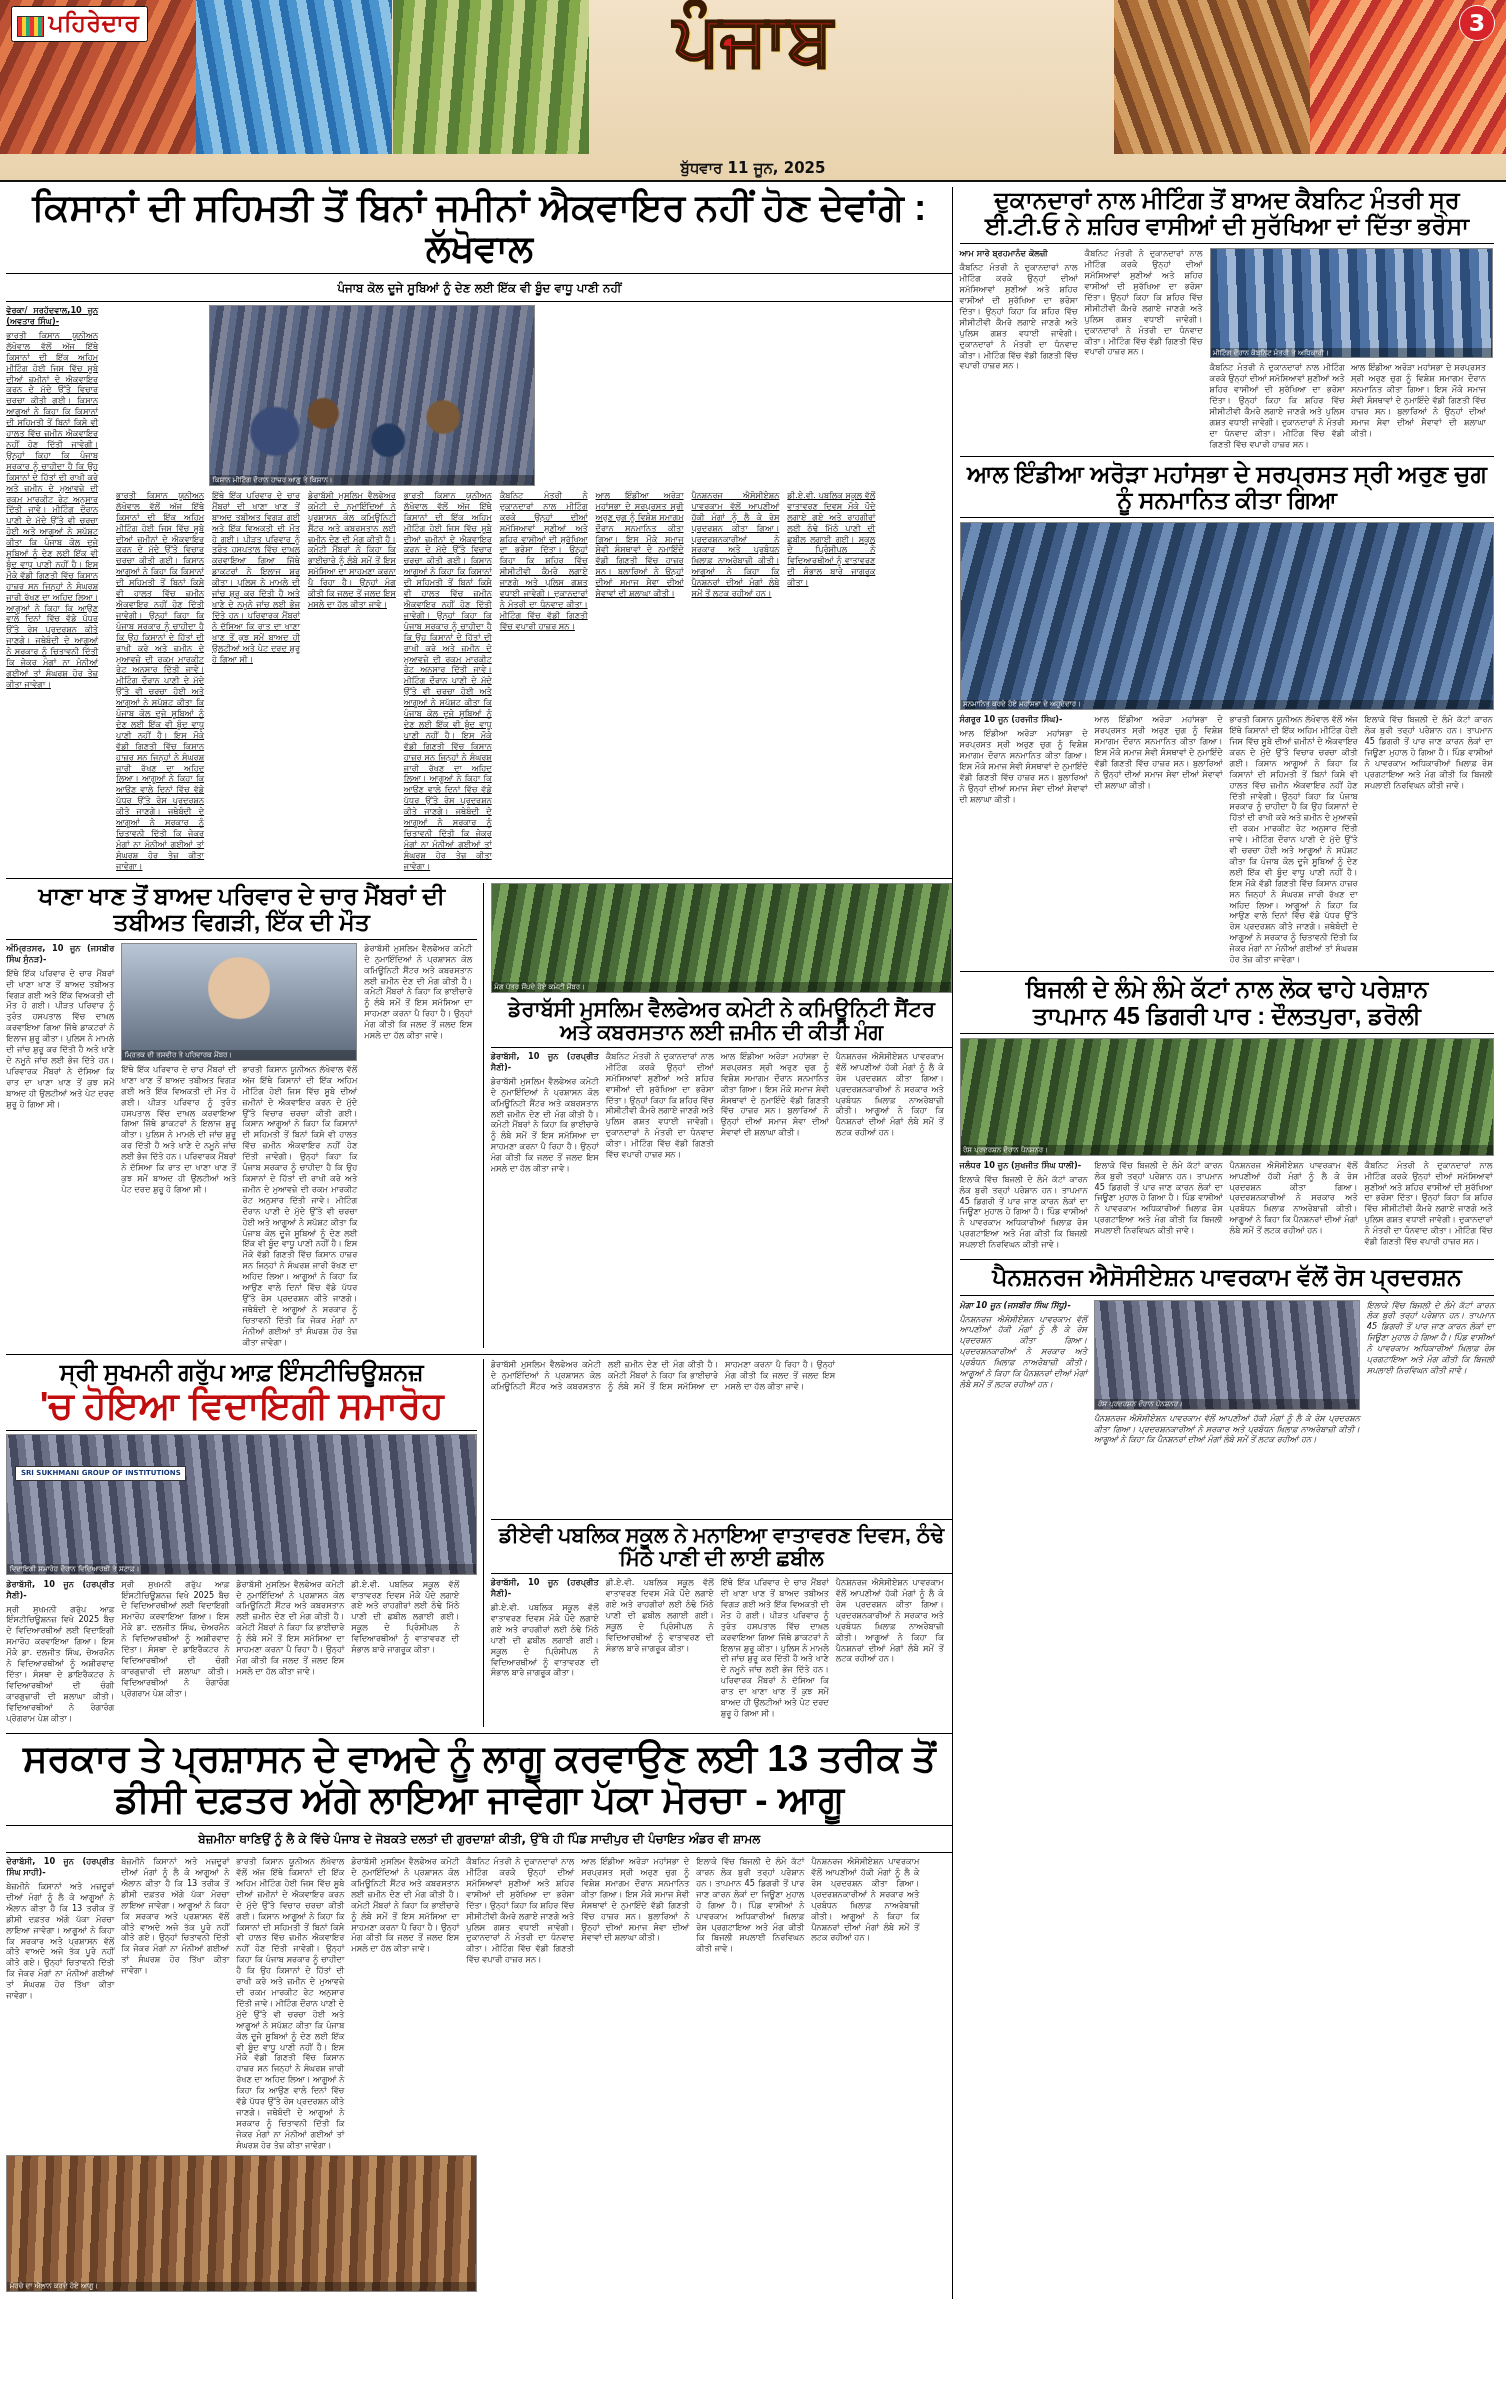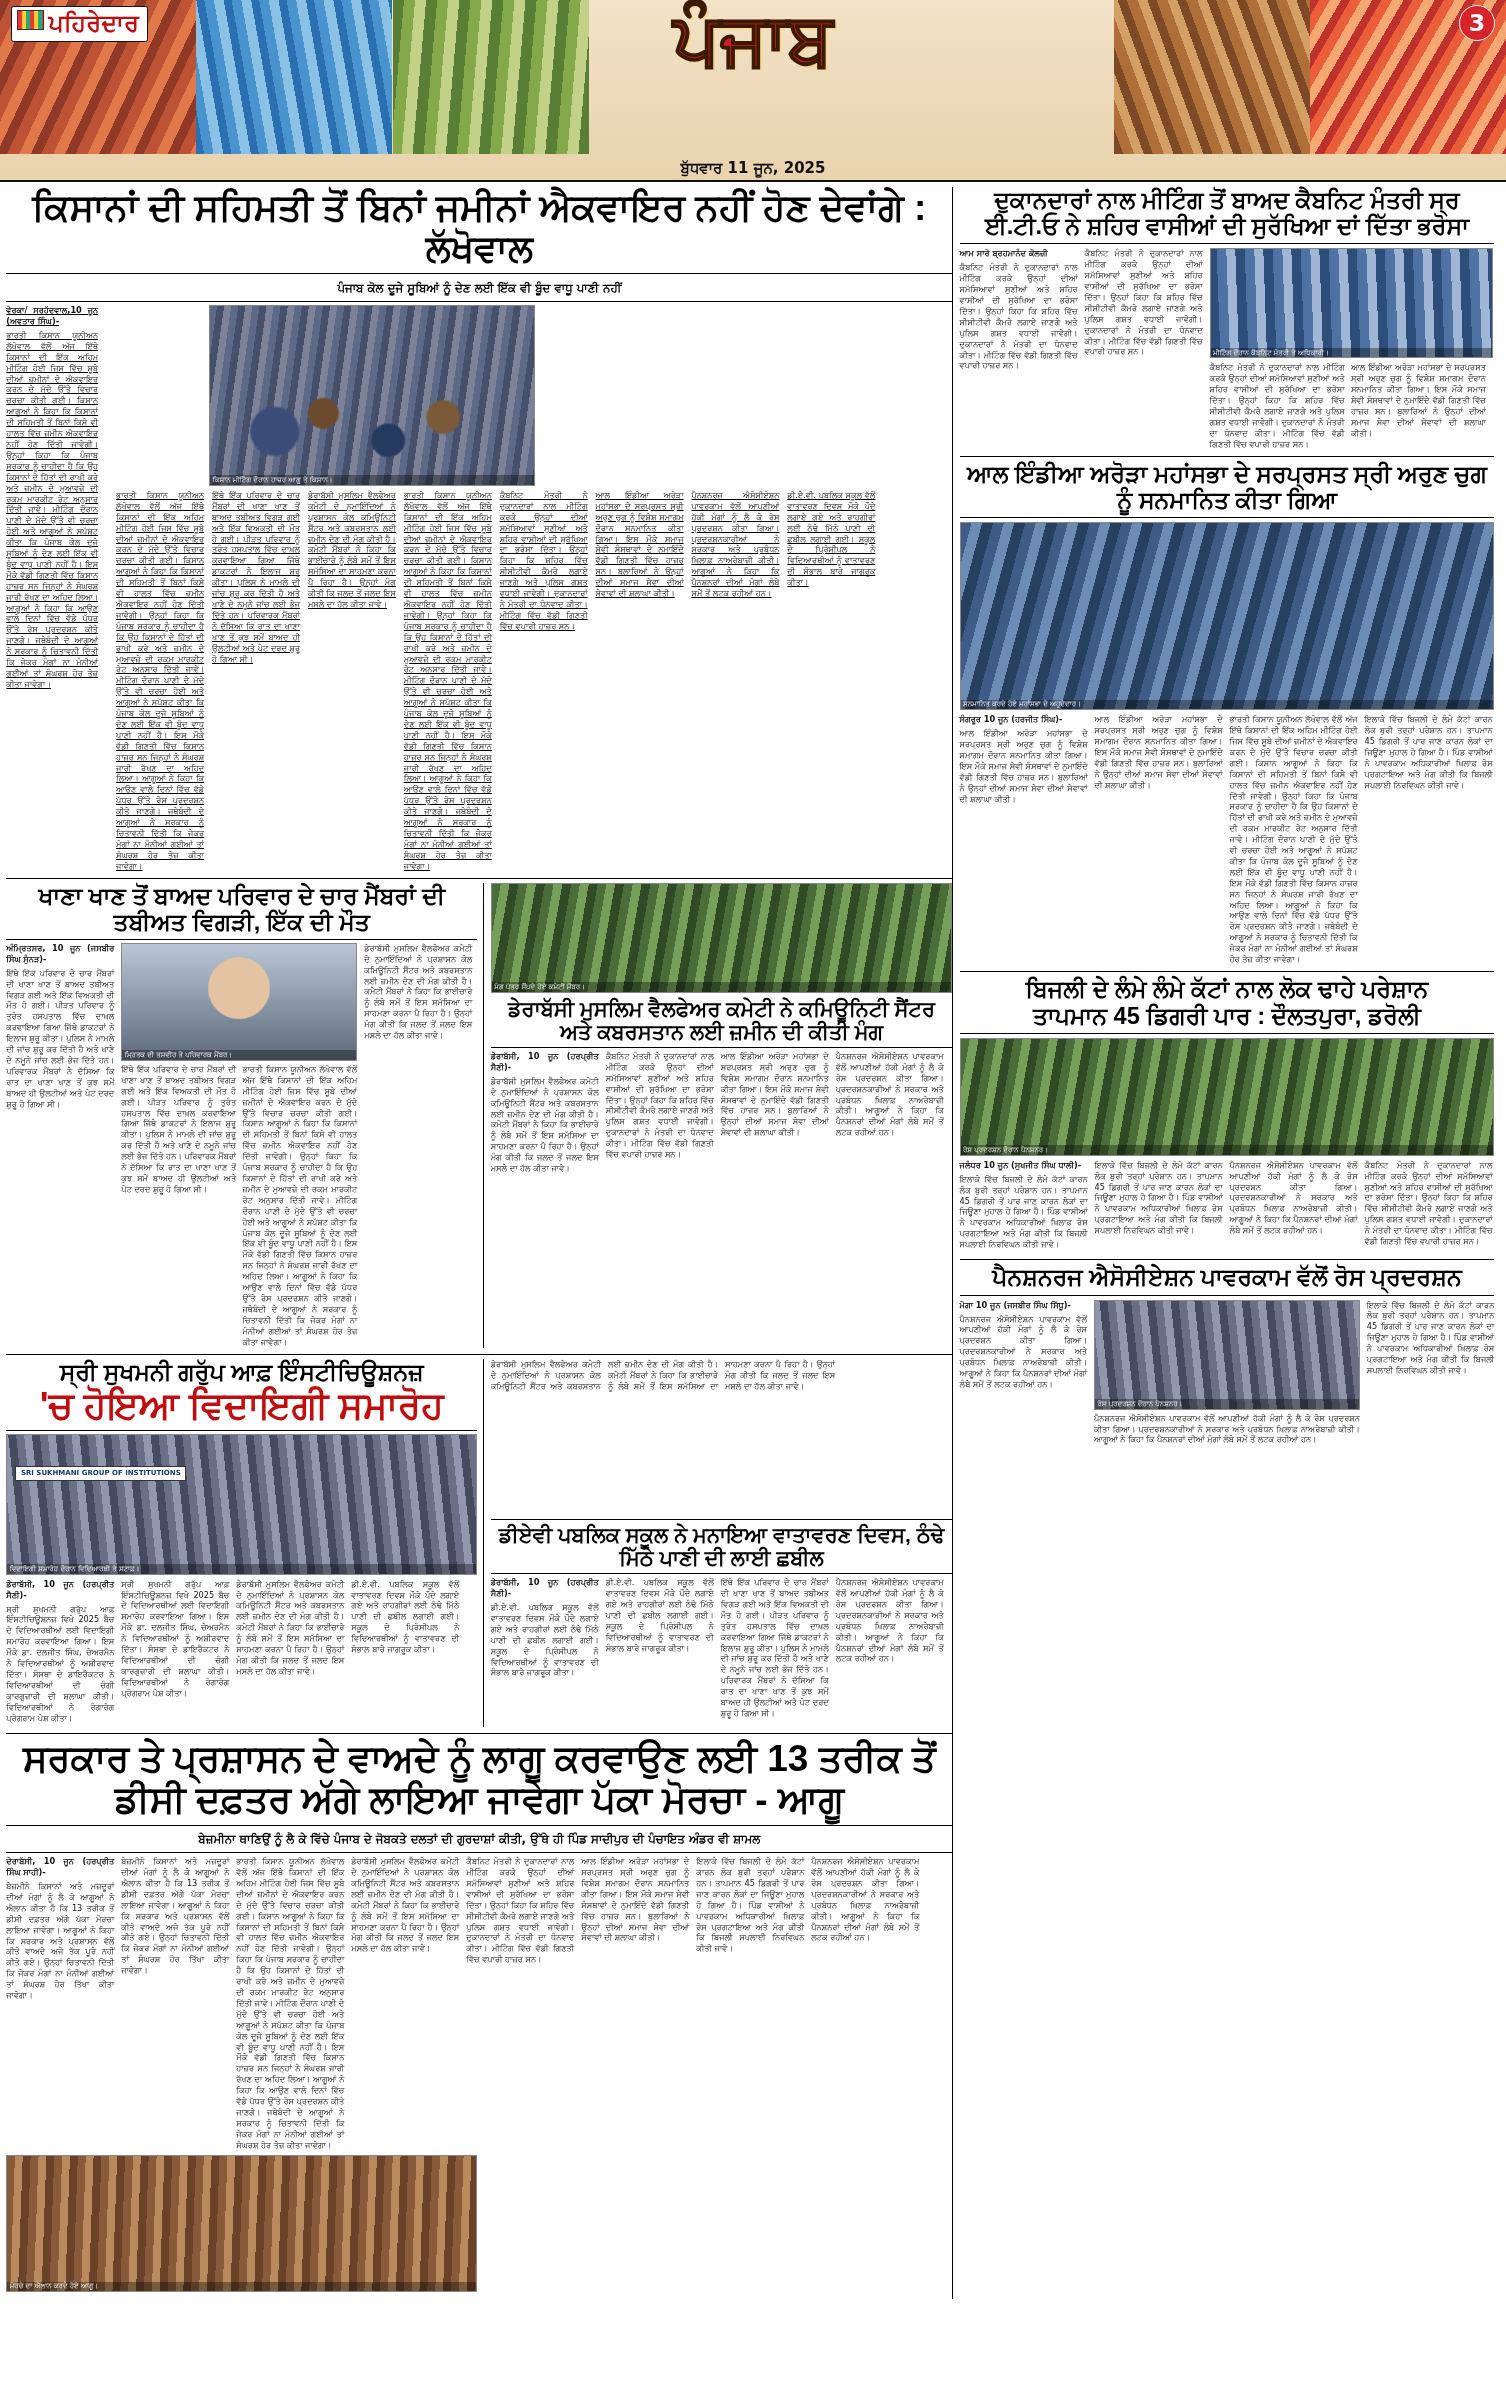--- a/index.html
+++ b/index.html
@@ -37,21 +37,21 @@
      linear-gradient(180deg,#b9c98c,#5e7a38); }
   .mh-p4 { right:196px; width:196px; background:
      repeating-linear-gradient(70deg,#7a4a2a 0 8.6px,#a9703f 8.6px 19px,#d0a06a 19px 28px),
      linear-gradient(180deg,#c79a63,#6d4526); }
   .mh-p5 { right:0; width:196px; background:
      repeating-linear-gradient(120deg,#b5342f 0 7.9px,#e0613f 7.9px 17.3px,#f0a978 17.3px 27px),
      linear-gradient(180deg,#e08a62,#9a2f26); }
 
   .mh-logo-left {
     position:absolute; left:11px; top:6.3px;
-    display:flex; align-items:flex-start; gap:4.7px;
+    display:flex; align-items:flex-end; gap:4.7px;
     background:#fff; border:1.6px solid #111; border-radius:2.4px;
     padding:2.4px 7.9px 3.9px 4.7px;
   }
   .mh-logo-left .flag {
     width:27px;height:20.4px;
     background:
       repeating-linear-gradient(90deg,#e33 0 3.9px,#fc3 3.9px 7.9px,#2a7 7.9px 11.8px);
     border:0.8px solid #333;
   }
   .mh-logo-left .name {
@@ -381,21 +381,21 @@
             <div class="ptxt" style="width:128px;">ਪੈਨਸ਼ਨਰਜ ਐਸੋਸੀਏਸ਼ਨ ਪਾਵਰਕਾਮ ਵੱਲੋਂ ਆਪਣੀਆਂ ਹੱਕੀ ਮੰਗਾਂ ਨੂੰ ਲੈ ਕੇ ਰੋਸ ਪ੍ਰਦਰਸ਼ਨ ਕੀਤਾ ਗਿਆ। ਪ੍ਰਦਰਸ਼ਨਕਾਰੀਆਂ ਨੇ ਸਰਕਾਰ ਅਤੇ ਪ੍ਰਬੰਧਨ ਖ਼ਿਲਾਫ਼ ਨਾਅਰੇਬਾਜ਼ੀ ਕੀਤੀ। ਆਗੂਆਂ ਨੇ ਕਿਹਾ ਕਿ ਪੈਨਸ਼ਨਰਾਂ ਦੀਆਂ ਮੰਗਾਂ ਲੰਬੇ ਸਮੇਂ ਤੋਂ ਲਟਕ ਰਹੀਆਂ ਹਨ।</div>
             <div class="ptxt" style="width:128px;">ਕੈਬਨਿਟ ਮੰਤਰੀ ਨੇ ਦੁਕਾਨਦਾਰਾਂ ਨਾਲ ਮੀਟਿੰਗ ਕਰਕੇ ਉਨ੍ਹਾਂ ਦੀਆਂ ਸਮੱਸਿਆਵਾਂ ਸੁਣੀਆਂ ਅਤੇ ਸ਼ਹਿਰ ਵਾਸੀਆਂ ਦੀ ਸੁਰੱਖਿਆ ਦਾ ਭਰੋਸਾ ਦਿੱਤਾ। ਉਨ੍ਹਾਂ ਕਿਹਾ ਕਿ ਸ਼ਹਿਰ ਵਿੱਚ ਸੀਸੀਟੀਵੀ ਕੈਮਰੇ ਲਗਾਏ ਜਾਣਗੇ ਅਤੇ ਪੁਲਿਸ ਗਸ਼ਤ ਵਧਾਈ ਜਾਵੇਗੀ। ਦੁਕਾਨਦਾਰਾਂ ਨੇ ਮੰਤਰੀ ਦਾ ਧੰਨਵਾਦ ਕੀਤਾ। ਮੀਟਿੰਗ ਵਿੱਚ ਵੱਡੀ ਗਿਣਤੀ ਵਿੱਚ ਵਪਾਰੀ ਹਾਜ਼ਰ ਸਨ।</div>
           </div>
         </div>
 
         <div class="rule"></div>
 
         <div class="sec">
           <div class="hl hl-lg">ਪੈਨਸ਼ਨਰਜ ਐਸੋਸੀਏਸ਼ਨ ਪਾਵਰਕਾਮ ਵੱਲੋਂ ਰੋਸ ਪ੍ਰਦਰਸ਼ਨ</div>
           <div class="rule"></div>
-          <div style="display:flex;gap:7px;">
+          <div style="display:flex;gap:7px;font-style:italic;">
             <div class="ptxt" style="width:128px;">
               <p><b>ਮੋਗਾ 10 ਜੂਨ (ਜਸਬੀਰ ਸਿੰਘ ਸਿੱਧੂ)-</b></p>
               <p>ਪੈਨਸ਼ਨਰਜ ਐਸੋਸੀਏਸ਼ਨ ਪਾਵਰਕਾਮ ਵੱਲੋਂ ਆਪਣੀਆਂ ਹੱਕੀ ਮੰਗਾਂ ਨੂੰ ਲੈ ਕੇ ਰੋਸ ਪ੍ਰਦਰਸ਼ਨ ਕੀਤਾ ਗਿਆ। ਪ੍ਰਦਰਸ਼ਨਕਾਰੀਆਂ ਨੇ ਸਰਕਾਰ ਅਤੇ ਪ੍ਰਬੰਧਨ ਖ਼ਿਲਾਫ਼ ਨਾਅਰੇਬਾਜ਼ੀ ਕੀਤੀ। ਆਗੂਆਂ ਨੇ ਕਿਹਾ ਕਿ ਪੈਨਸ਼ਨਰਾਂ ਦੀਆਂ ਮੰਗਾਂ ਲੰਬੇ ਸਮੇਂ ਤੋਂ ਲਟਕ ਰਹੀਆਂ ਹਨ।</p>
             </div>
             <div style="width:267px;">
               <div class="imgbox ph-hall" style="height:110px;width:100%;margin-bottom:3.1px;">
                 <div class="cap">ਰੋਸ ਪ੍ਰਦਰਸ਼ਨ ਦੌਰਾਨ ਪੈਨਸ਼ਨਰ।</div>
               </div>
               <div class="ptxt">ਪੈਨਸ਼ਨਰਜ ਐਸੋਸੀਏਸ਼ਨ ਪਾਵਰਕਾਮ ਵੱਲੋਂ ਆਪਣੀਆਂ ਹੱਕੀ ਮੰਗਾਂ ਨੂੰ ਲੈ ਕੇ ਰੋਸ ਪ੍ਰਦਰਸ਼ਨ ਕੀਤਾ ਗਿਆ। ਪ੍ਰਦਰਸ਼ਨਕਾਰੀਆਂ ਨੇ ਸਰਕਾਰ ਅਤੇ ਪ੍ਰਬੰਧਨ ਖ਼ਿਲਾਫ਼ ਨਾਅਰੇਬਾਜ਼ੀ ਕੀਤੀ। ਆਗੂਆਂ ਨੇ ਕਿਹਾ ਕਿ ਪੈਨਸ਼ਨਰਾਂ ਦੀਆਂ ਮੰਗਾਂ ਲੰਬੇ ਸਮੇਂ ਤੋਂ ਲਟਕ ਰਹੀਆਂ ਹਨ।</div>
             </div>

